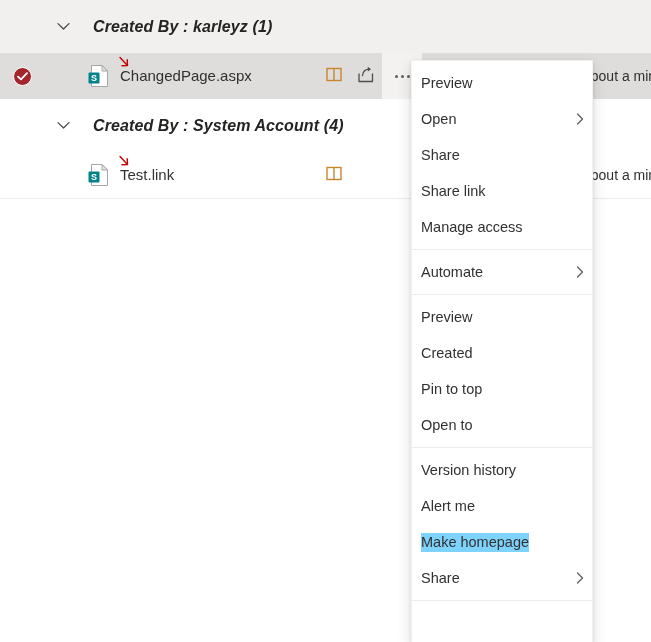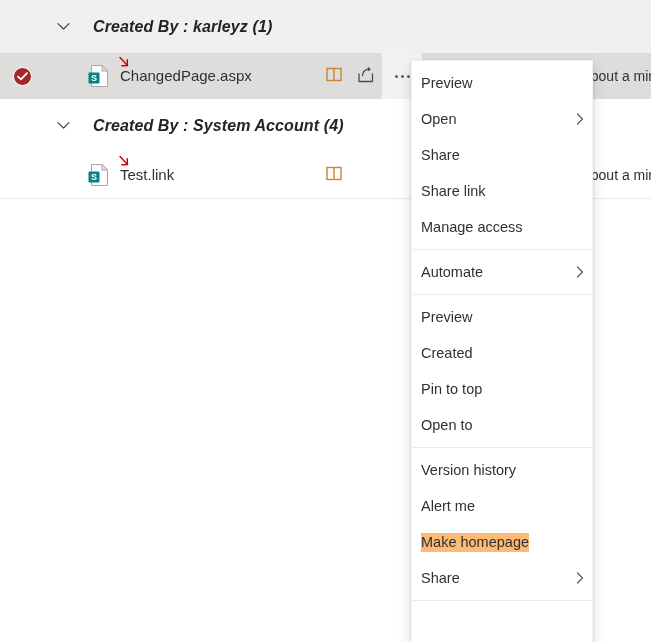--- a/index.html
+++ b/index.html
@@ -180,21 +180,21 @@
     box-sizing: border-box;
     font-size: 14.5px;
     color: #323130;
     position: relative;
   }
   .menu-item .label {
     white-space: nowrap;
     padding: 1px 0 2px;
   }
   .menu-item.highlighted .label {
-    background: #fdba74;
+    background: #7dd3fc;
   }
   .menu-item .submenu-arrow {
     margin-left: auto;
     color: #605e5c;
     display: flex;
     align-items: center;
   }
   .menu-sep {
     height: 1px;
     background: #edebe9;

